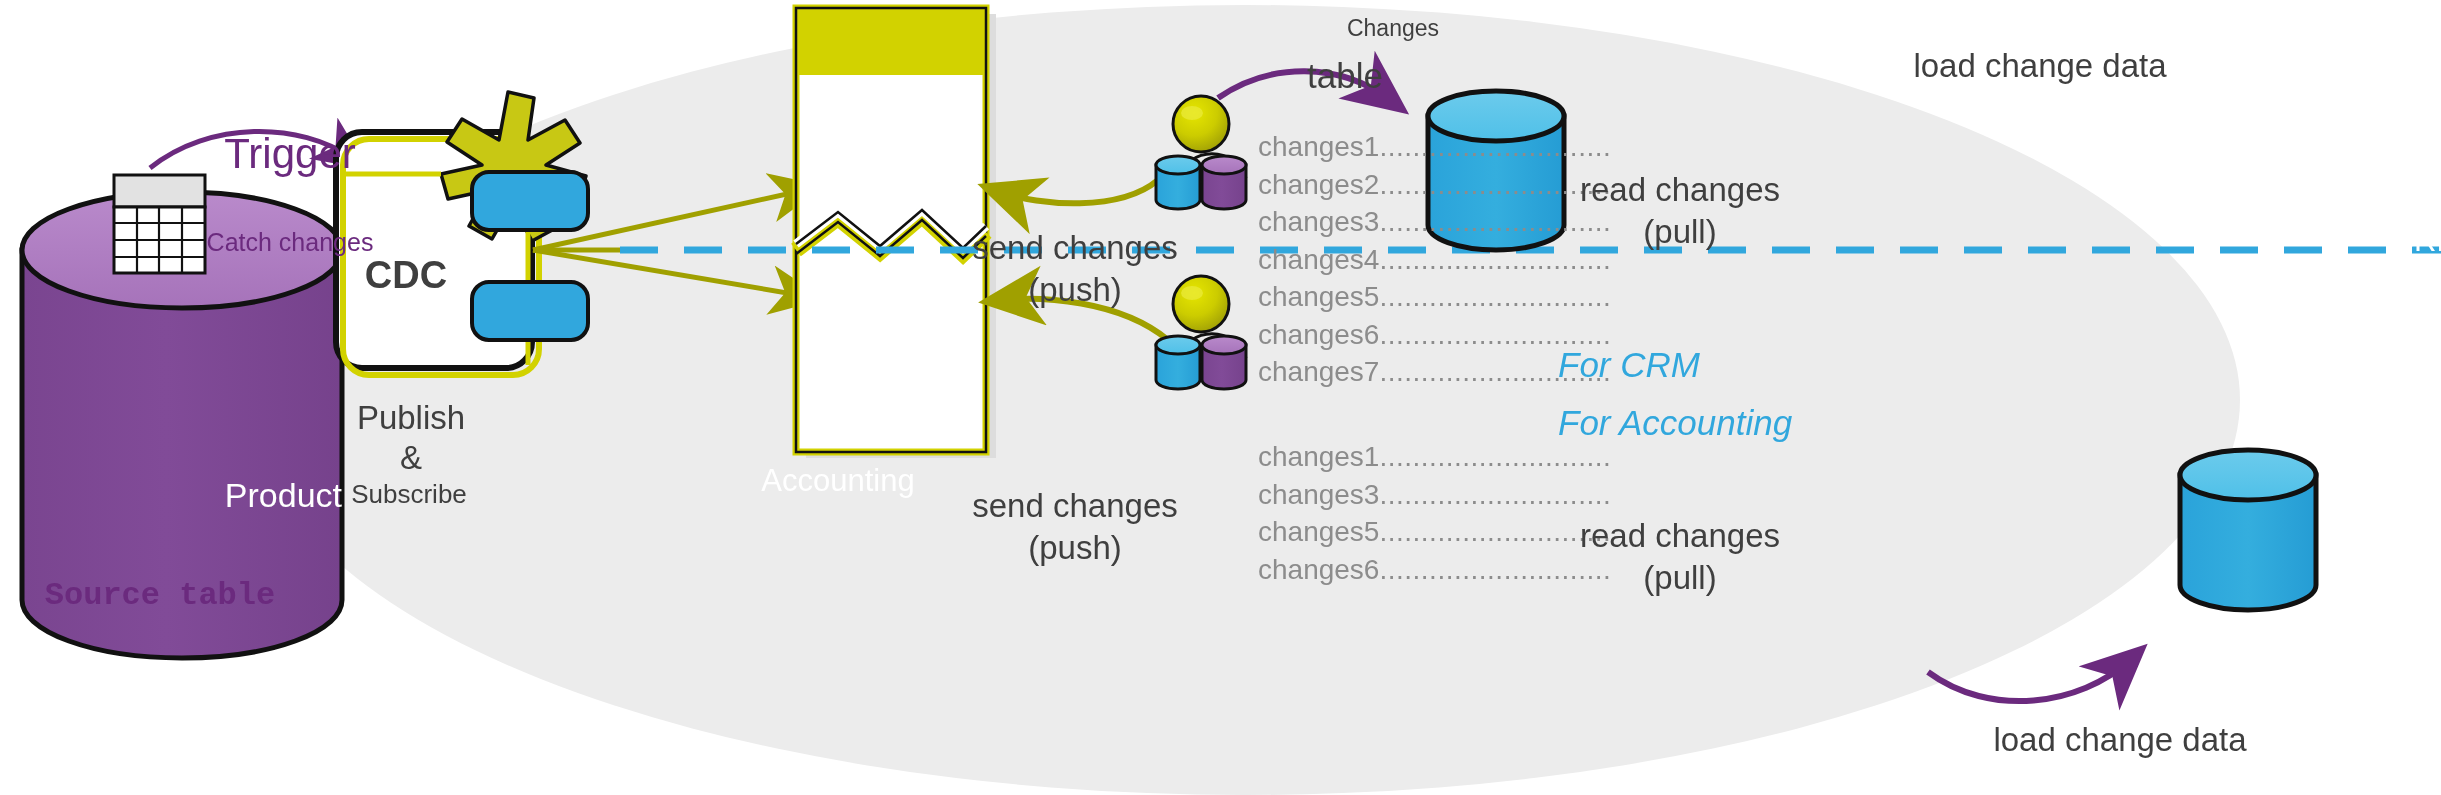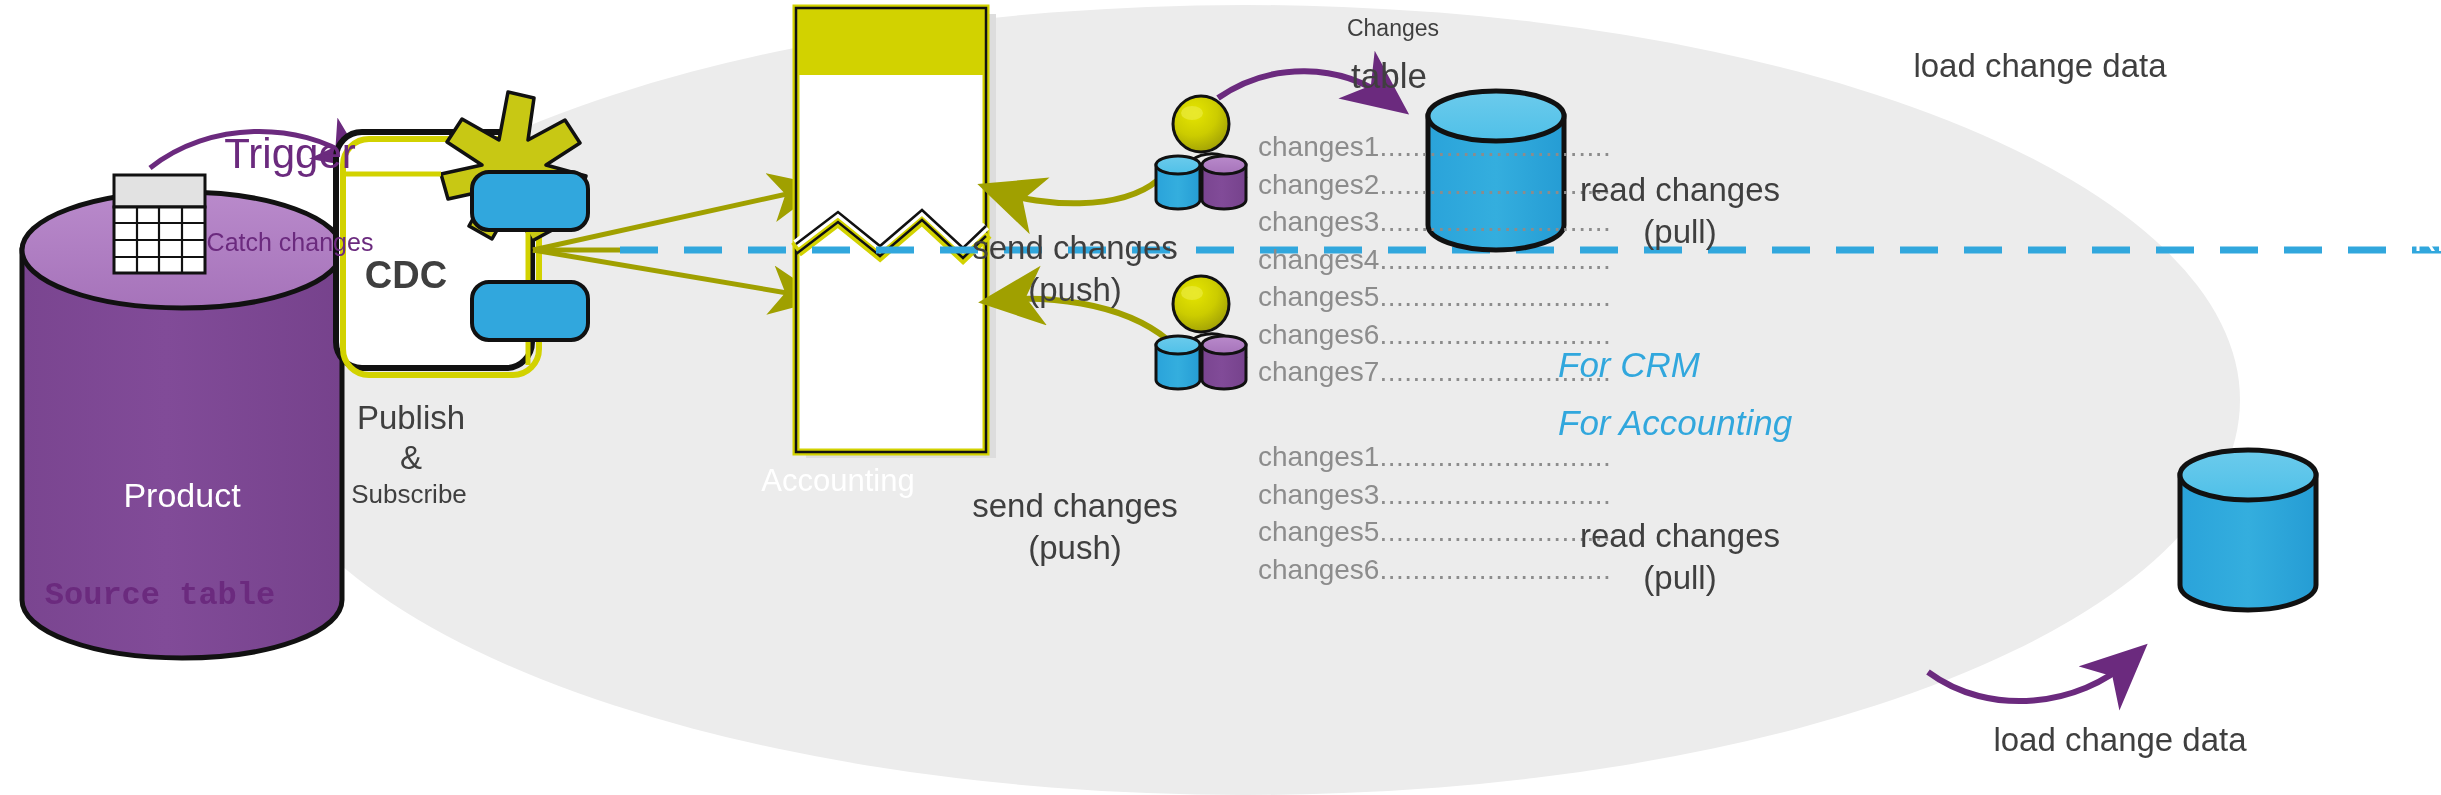--- a/index.html
+++ b/index.html
@@ -180,41 +180,41 @@
       <path d="M1428,116 L1428,225 A68,25 0 0 0 1564,225 L1564,116 Z" fill="url(#gBlueBody)" stroke="#111" stroke-width="5"></path>
       <ellipse cx="1496" cy="116" rx="68" ry="25" fill="url(#gBlueTop)" stroke="#111" stroke-width="5"></ellipse>
     </g>
 
     <g>
       <path d="M2180,475 L2180,585 A68,25 0 0 0 2316,585 L2316,475 Z" fill="url(#gBlueBody)" stroke="#111" stroke-width="5"></path>
       <ellipse cx="2248" cy="475" rx="68" ry="25" fill="url(#gBlueTop)" stroke="#111" stroke-width="5"></ellipse>
     </g>
   </svg>
 
-  <div class="txt t-white center" style="left:22px; top:476px; width:320px; font-size:34px;">Product</div>
+  <div class="txt t-white center" style="left:22px; top:476px; width:320px; font-size:34px;text-align:right;">Product</div>
   <div class="txt t-purple center bold" style="left:0px; top:578px; width:320px; font-size:32px;font-family:Liberation Mono, monospace;">Source table</div>
 
   <div class="txt t-purple center" style="left:200px; top:130px; width:180px; font-size:42px;">Trigger</div>
   <div class="txt t-purple center" style="left:180px; top:228px; width:220px; font-size:25px;">Catch changes</div>
 
   <div class="txt t-dark center bold" style="left:346px; top:254px; width:120px; font-size:38px;">CDC</div>
   <div class="txt t-dark center" style="left:336px; top:400px; width:150px; font-size:33px;">Publish</div>
   <div class="txt t-dark center" style="left:336px; top:440px; width:150px; font-size:33px;">&amp;</div>
   <div class="txt t-dark center" style="left:324px; top:480px; width:170px; font-size:26px;">Subscribe</div>
 
   <div class="txt t-white center" style="left:748px; top:288px; width:180px; font-size:31px;">CRM</div>
   <div class="txt t-white center" style="left:748px; top:464px; width:180px; font-size:31px;">Accounting</div>
 
   <div class="txt t-dark center" style="left:940px; top:230px; width:270px; font-size:33px;">send changes</div>
   <div class="txt t-dark center" style="left:940px; top:272px; width:270px; font-size:33px;">(push)</div>
   <div class="txt t-dark center" style="left:940px; top:488px; width:270px; font-size:33px;">send changes</div>
   <div class="txt t-dark center" style="left:940px; top:530px; width:270px; font-size:33px;">(push)</div>
 
   <div class="txt t-dark center" style="left:1248px; top:16px; width:290px; font-size:23px;">Changes</div>
-  <div class="txt t-dark center" style="left:1244px; top:56px; width:290px; font-size:35px;">table</div>
+  <div class="txt t-dark center" style="left:1200px; top:56px; width:290px; font-size:35px;">table</div>
 
   <div id="upper-rows" style="position:absolute; left:1258px; top:128px; width:280px;">
       <div style="font-size: 28px; color: rgb(140, 140, 140); white-space: pre; line-height: 1.34;"><span>changes1</span><span class="leader">............................</span></div>
       <div style="font-size: 28px; color: rgb(140, 140, 140); white-space: pre; line-height: 1.34;"><span>changes2</span><span class="leader">............................</span></div>
       <div style="font-size: 28px; color: rgb(140, 140, 140); white-space: pre; line-height: 1.34;"><span>changes3</span><span class="leader">............................</span></div>
       <div style="font-size: 28px; color: rgb(140, 140, 140); white-space: pre; line-height: 1.34;"><span>changes4</span><span class="leader">............................</span></div>
       <div style="font-size: 28px; color: rgb(140, 140, 140); white-space: pre; line-height: 1.34;"><span>changes5</span><span class="leader">............................</span></div>
       <div style="font-size: 28px; color: rgb(140, 140, 140); white-space: pre; line-height: 1.34;"><span>changes6</span><span class="leader">............................</span></div>
       <div style="font-size: 28px; color: rgb(140, 140, 140); white-space: pre; line-height: 1.34;"><span>changes7</span><span class="leader">............................</span></div>
     </div>

